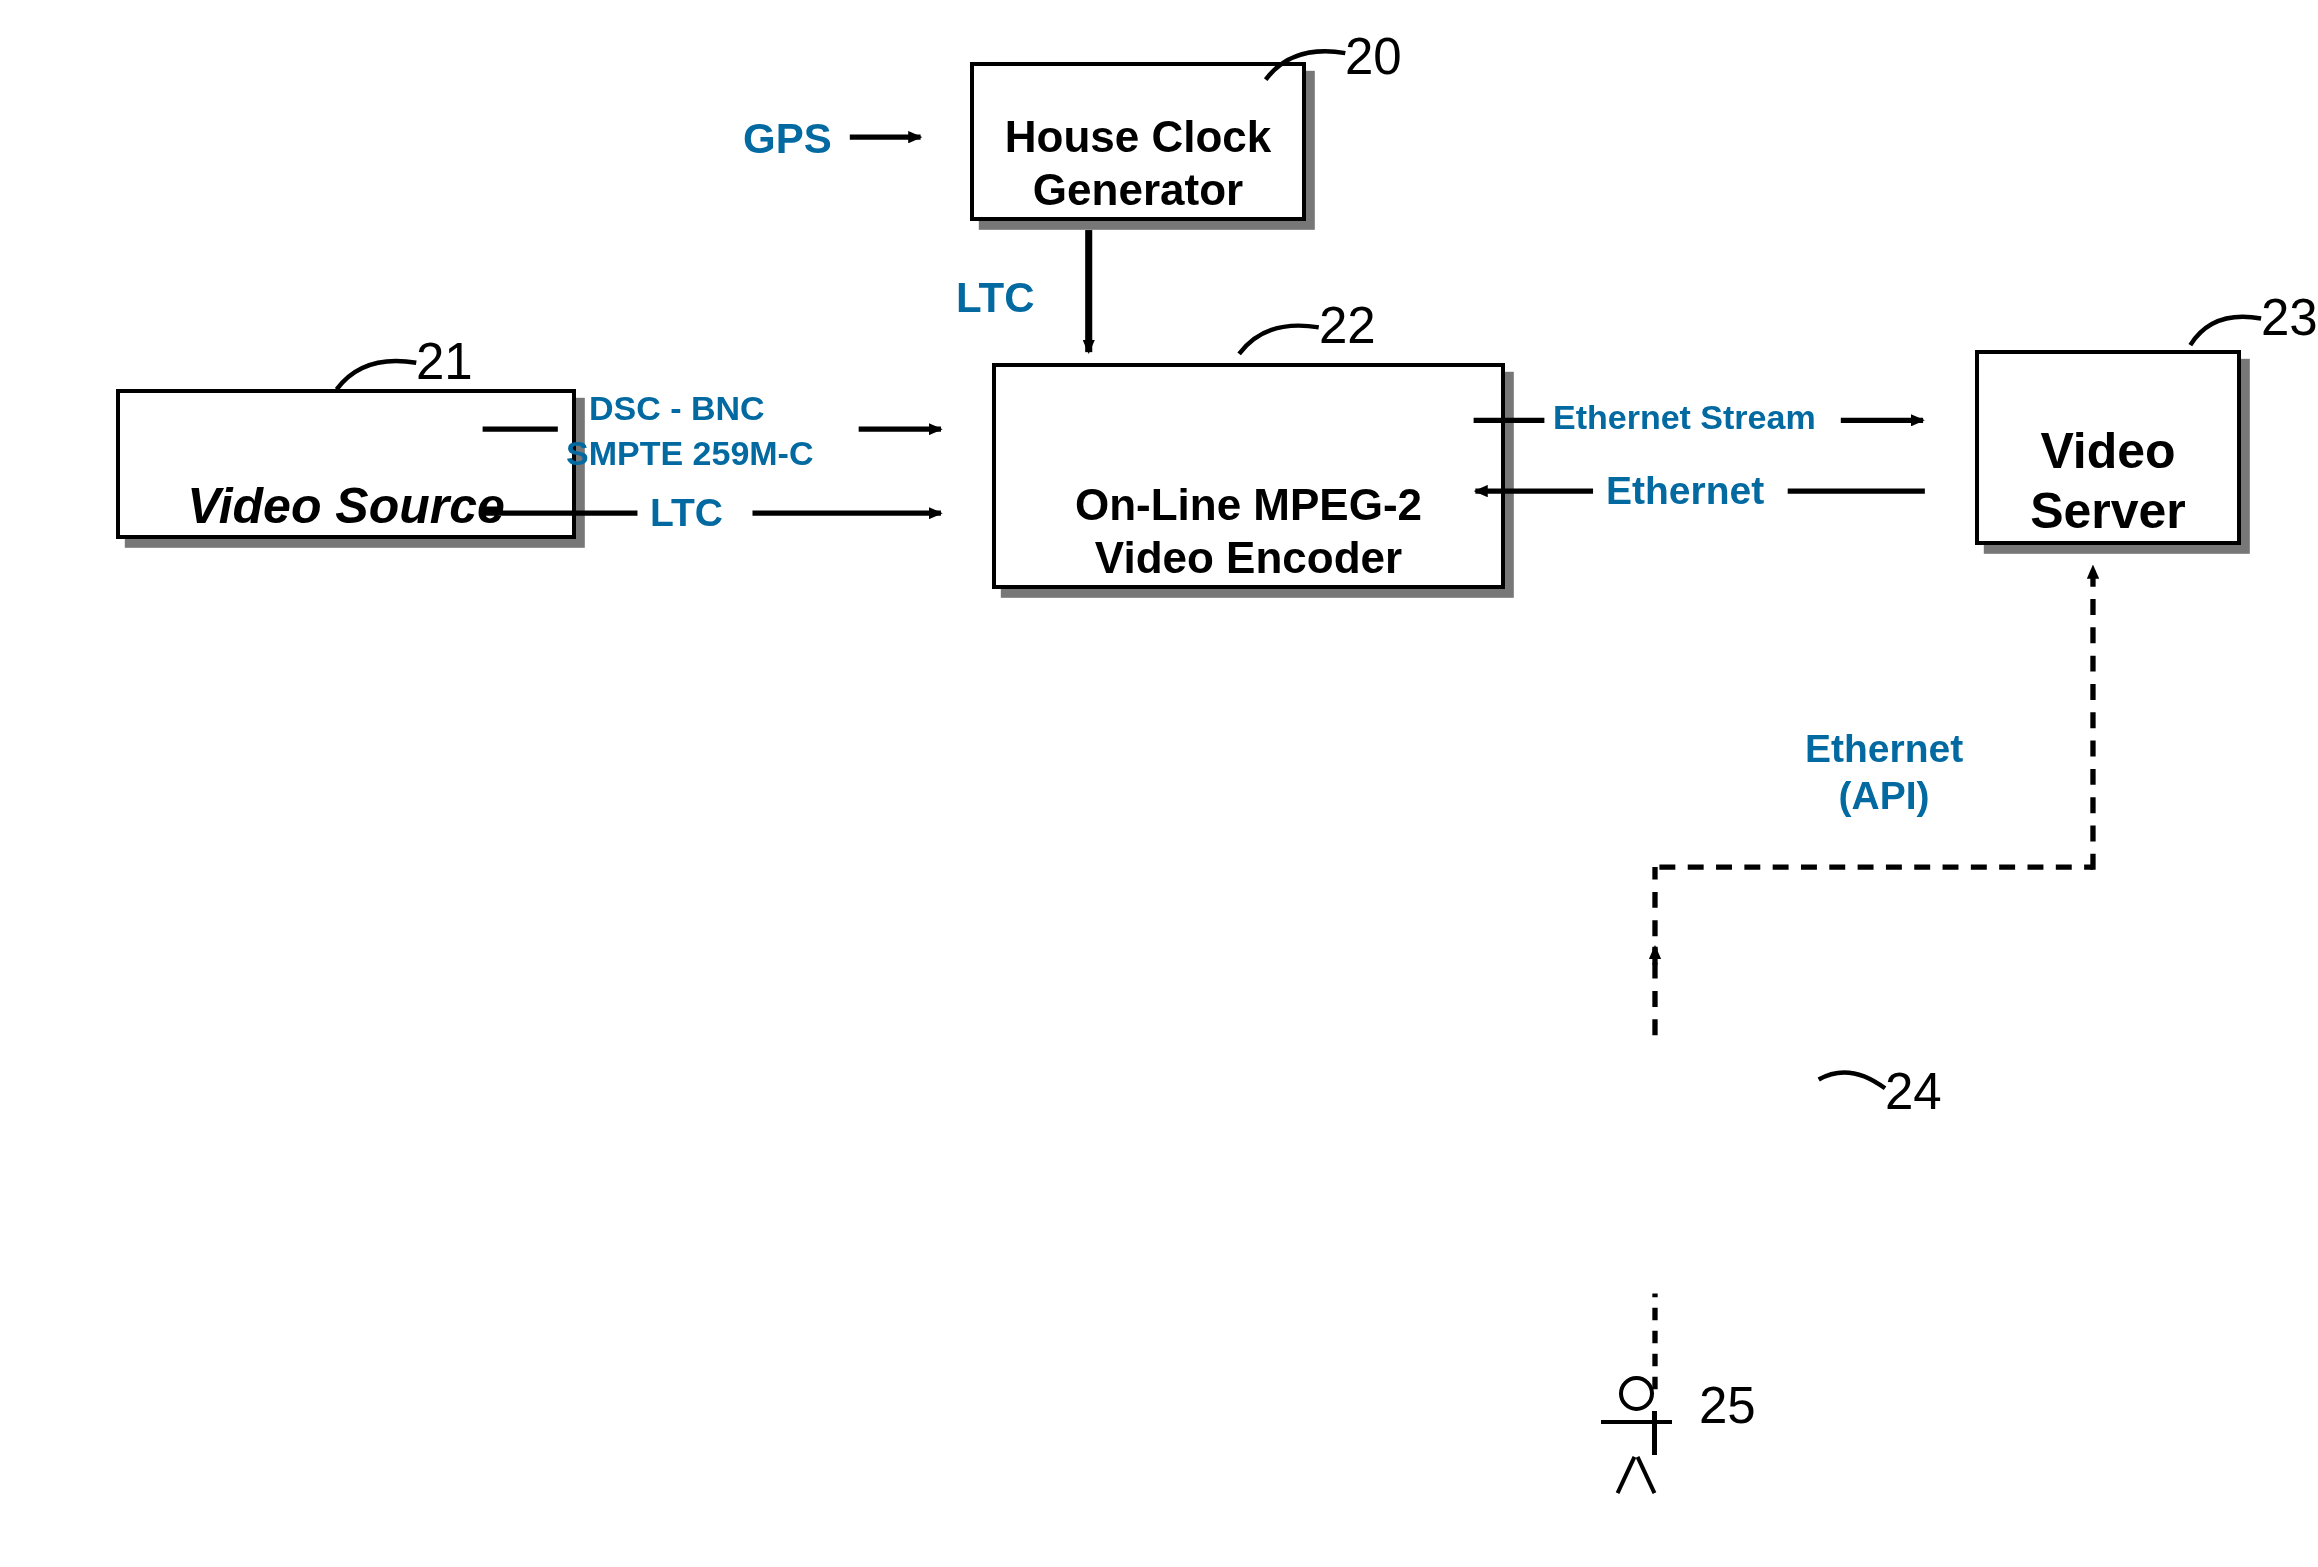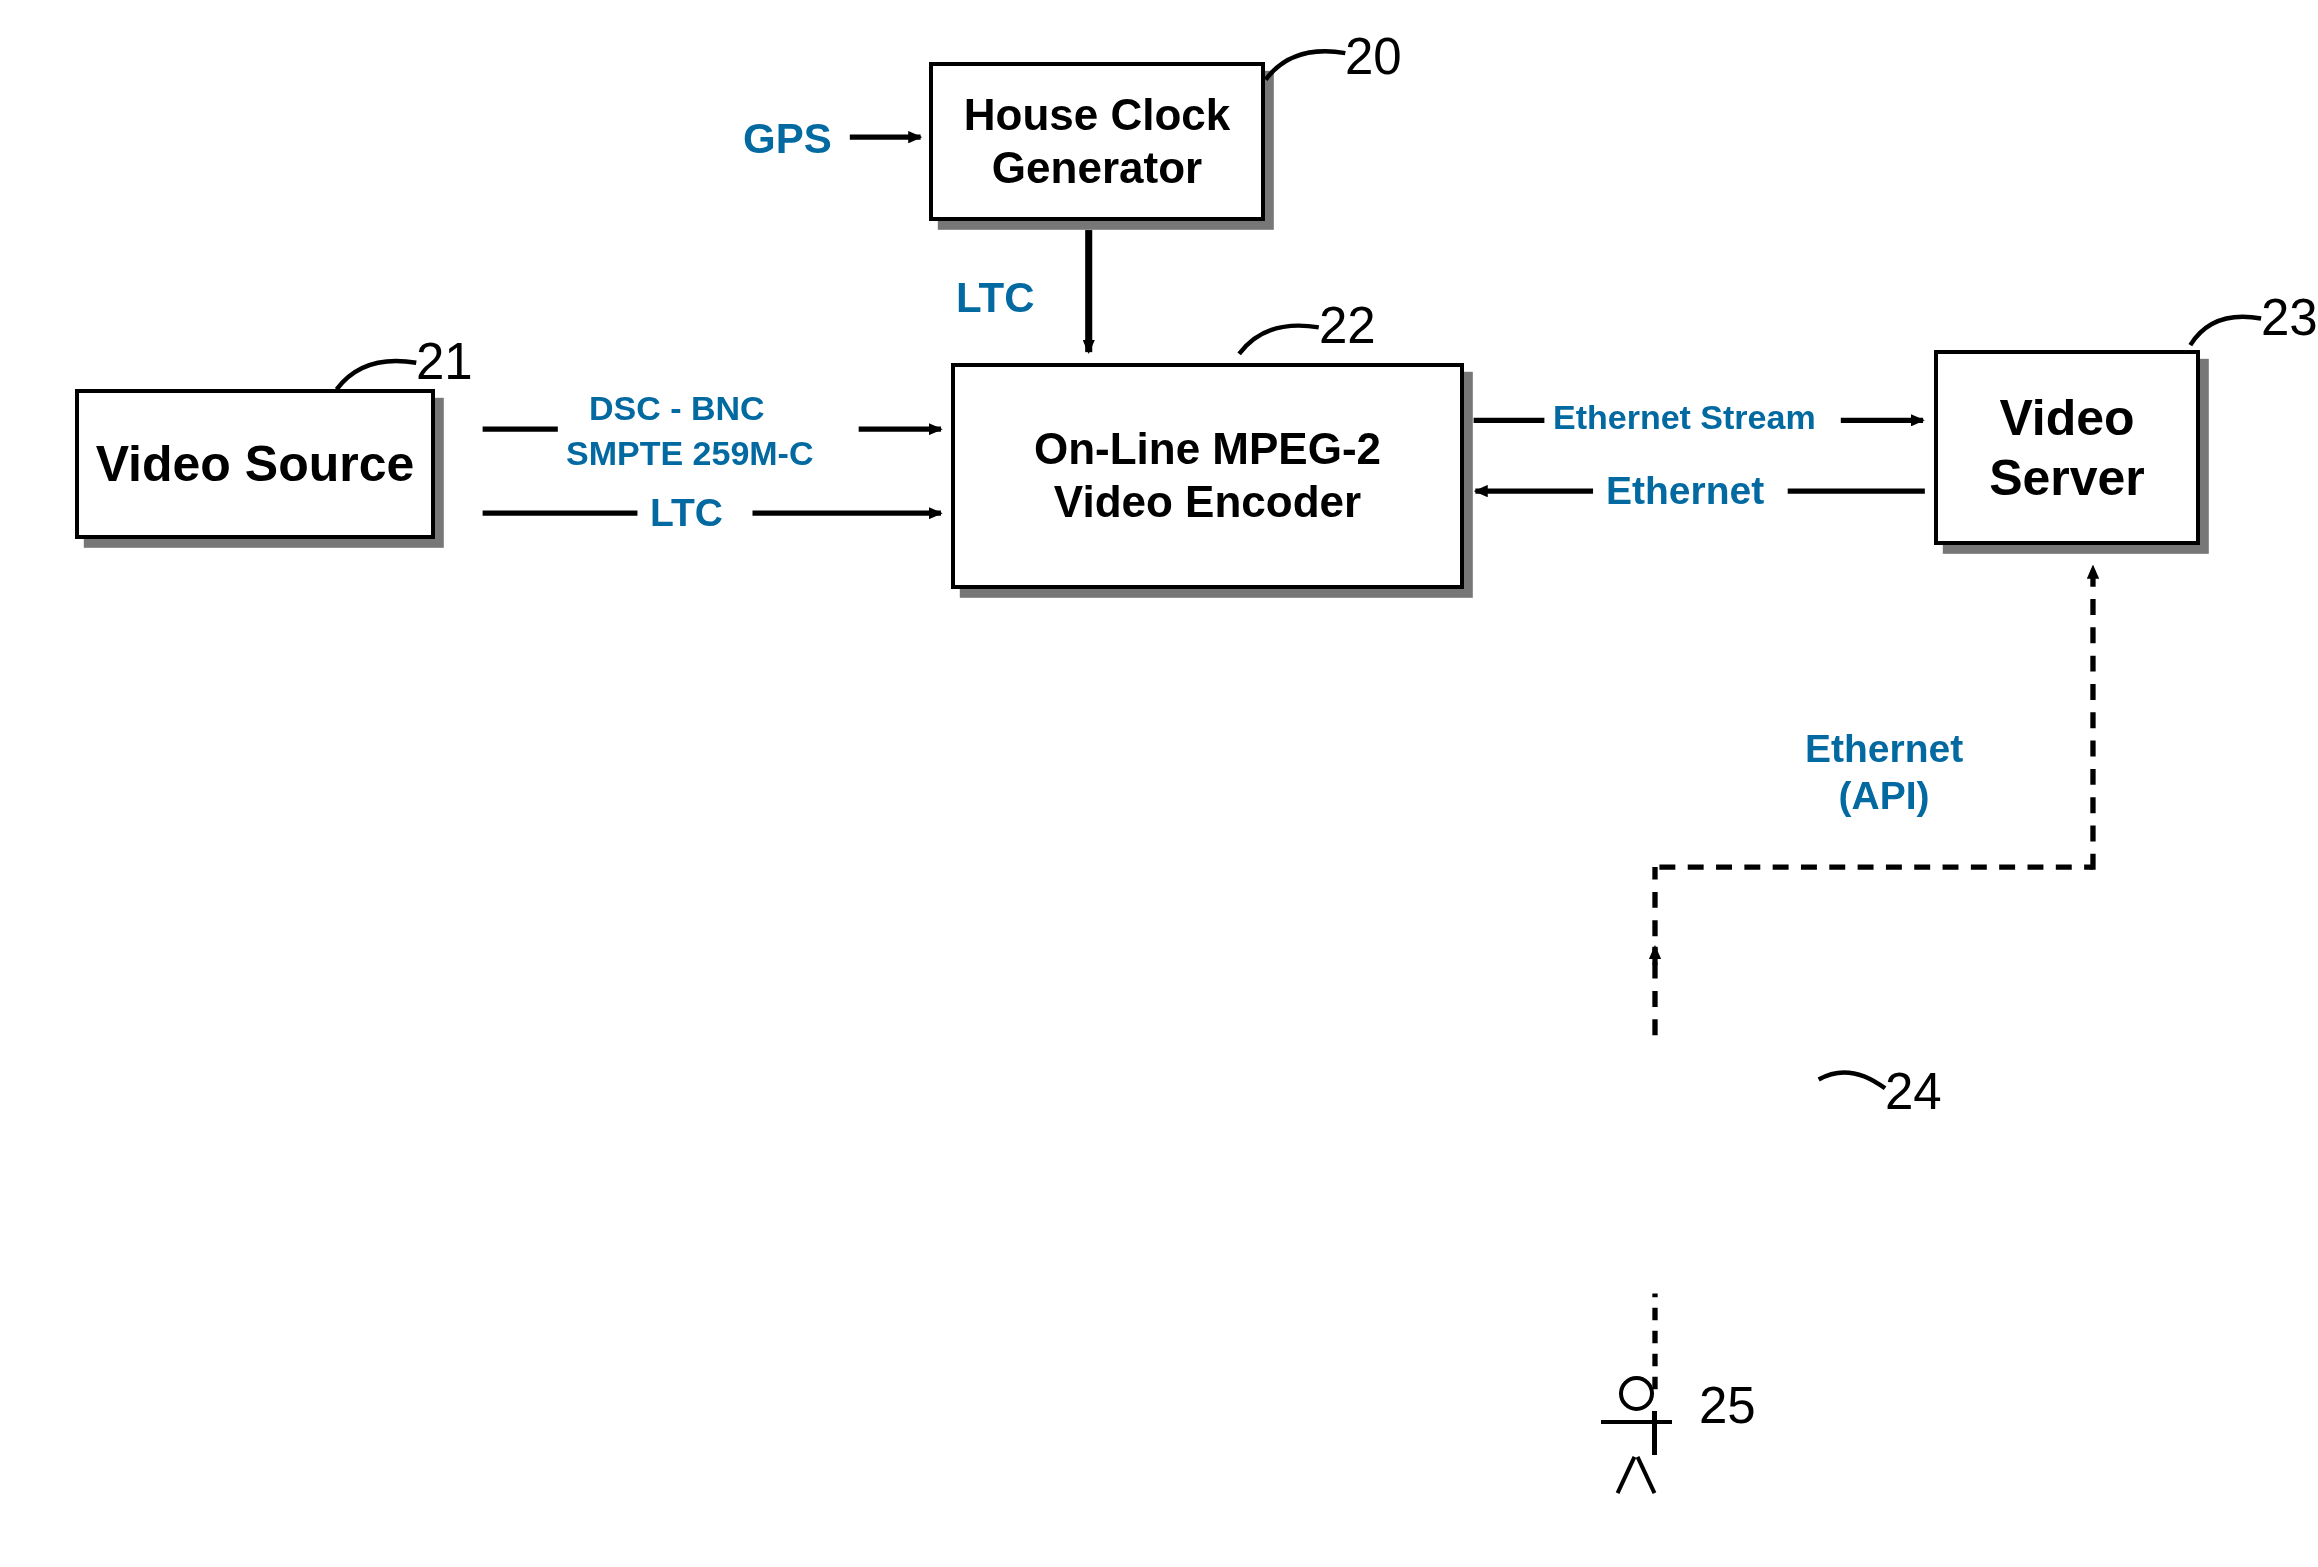--- a/index.html
+++ b/index.html
@@ -9,24 +9,25 @@
   height: 1567px;
   position: relative;
   font-family: Arial, Helvetica, sans-serif;
 }
 .canvas { position: absolute; top: 0; left: 0; width: 2319px; height: 1567px; }
 .box {
   position: absolute;
   background: #fff;
   border: 4.4px solid #000;
   display: flex;
-  align-items: center;
+  align-items: flex-end;
   justify-content: center;
   text-align: center;
   font-weight: bold;
+  margin-left: 41px;
 }
 .drop-shadow {
   box-shadow: 8.8px 8.8px 0 #777;
 }
 .label {
   position: absolute;
   font-weight: bold;
   color: #0369a1;
   white-space: nowrap;
 }
@@ -51,21 +52,21 @@
 .stick .legR { width:4.4px; height:40px; background:#000; position:relative; top:-44px; left:25px; transform: rotate(-25deg);}
 </style>
 </head>
 <body>
 <div class="canvas">
 
 <div class="box drop-shadow" style="left:929px; top:62px; width:336px; height:159px;">
   <span style="font-size:44px; line-height:1.2;">House Clock<br>Generator</span>
 </div>
 
-<div class="box drop-shadow" style="left:75px; top:389px; width:360px; height:150px;">
+<div class="box drop-shadow" style="left:75px; top:389px; width:460px; height:150px;font-style:italic;">
   <span style="font-size:50px;">Video Source</span>
 </div>
 
 <div class="box drop-shadow" style="left:951px; top:363px; width:513px; height:226px;">
   <span style="font-size:44px; line-height:1.2;">On-Line MPEG-2<br>Video Encoder</span>
 </div>
 
 <div class="box drop-shadow" style="left:1934px; top:350px; width:266px; height:195px;">
   <span style="font-size:50px; line-height:1.2;">Video<br>Server</span>
 </div>

